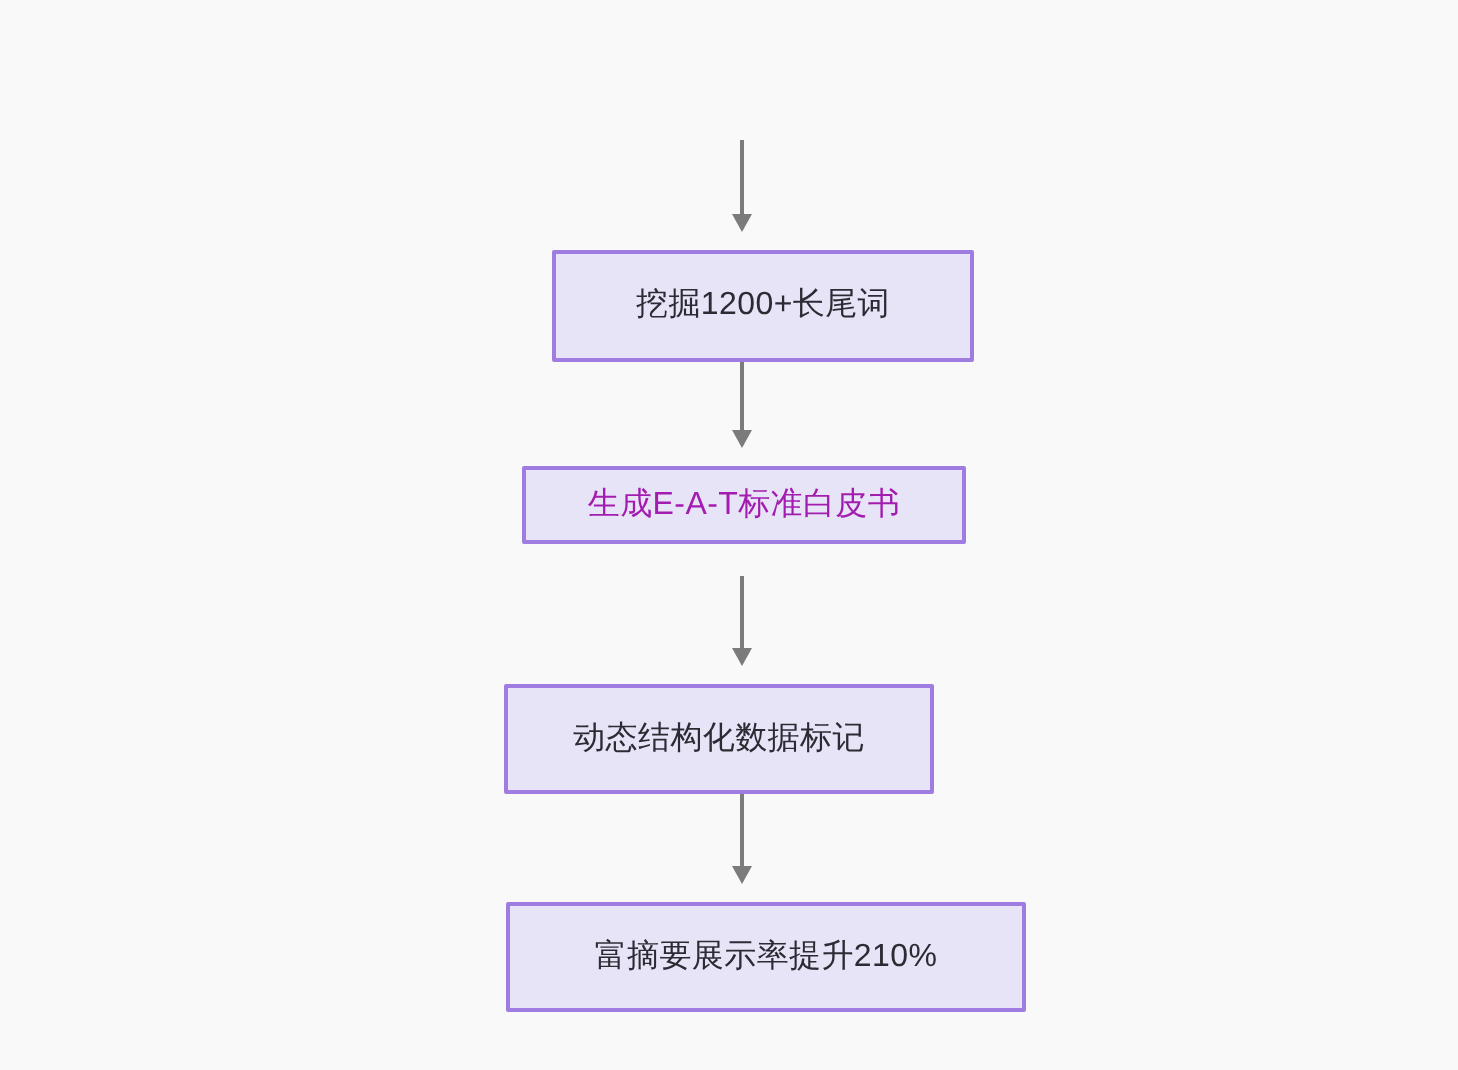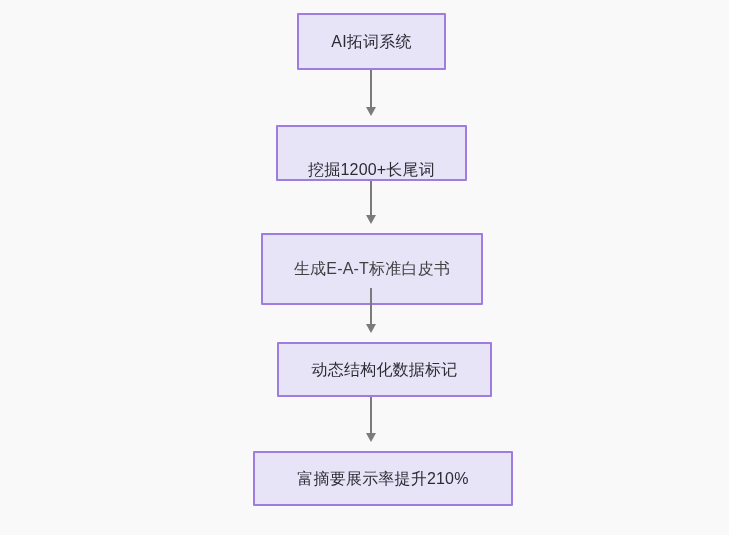--- a/index.html
+++ b/index.html
@@ -58,48 +58,45 @@
     border-left: 5px solid transparent;
     border-right: 5px solid transparent;
     border-top: 9px solid #6f6f6f;
   }
 </style>
 </head>
 <body style="background: rgb(249, 249, 250);">
 
 <div id="flowchart">
 
-  <div class="node" id="node-n1" style="left: 297px; top: 13px; width: 149px; height: 57px; background: rgb(232, 228, 248); border-color: rgb(159, 125, 224); color: rgb(43, 43, 51);">
-    <span class="node-label">AI拓词系统</span>
-  </div>
 
   <div class="edge" id="edge-e1" style="left: 371px; top: 70px;">
     <div class="edge-line" style="height: 38px; background: rgb(123, 123, 123);"></div>
     <div class="edge-head" style="top: 37px; border-top-color: rgb(123, 123, 123);"></div>
   </div>
 
-  <div class="node" id="node-n2" style="left: 276px; top: 125px; width: 191px; height: 56px; background: rgb(232, 228, 248); border-color: rgb(159, 125, 224); color: rgb(43, 43, 51); align-items: flex-end;">
+  <div class="node" id="node-n2" style="left: 276px; top: 125px; width: 211px; height: 56px; background: rgb(232, 228, 248); border-color: rgb(159, 125, 224); color: rgb(43, 43, 51);">
     <span class="node-label">挖掘1200+长尾词</span>
   </div>
 
   <div class="edge" id="edge-e2" style="left: 371px; top: 181px;">
     <div class="edge-line" style="height: 35px; background: rgb(123, 123, 123);"></div>
     <div class="edge-head" style="top: 34px; border-top-color: rgb(123, 123, 123);"></div>
   </div>
 
-  <div class="node" id="node-n3" style="left: 261px; top: 233px; width: 222px; height: 72px; background: rgb(232, 228, 248); border-color: rgb(159, 125, 224); color: #404040;">
+  <div class="node" id="node-n3" style="left: 261px; top: 233px; width: 222px; height: 39px; background: rgb(232, 228, 248); border-color: rgb(159, 125, 224); color: #a21caf;">
     <span class="node-label">生成E-A-T标准白皮书</span>
   </div>
 
   <div class="edge" id="edge-e3" style="left: 371px; top: 288px;">
     <div class="edge-line" style="height: 37px; background: rgb(123, 123, 123);"></div>
     <div class="edge-head" style="top: 36px; border-top-color: rgb(123, 123, 123);"></div>
   </div>
 
-  <div class="node" id="node-n4" style="left: 277px; top: 342px; width: 215px; height: 55px; background: rgb(232, 228, 248); border-color: rgb(159, 125, 224); color: rgb(43, 43, 51);">
+  <div class="node" id="node-n4" style="left: 252px; top: 342px; width: 215px; height: 55px; background: rgb(232, 228, 248); border-color: rgb(159, 125, 224); color: rgb(43, 43, 51);">
     <span class="node-label">动态结构化数据标记</span>
   </div>
 
   <div class="edge" id="edge-e4" style="left: 371px; top: 397px;">
     <div class="edge-line" style="height: 37px; background: rgb(123, 123, 123);"></div>
     <div class="edge-head" style="top: 36px; border-top-color: rgb(123, 123, 123);"></div>
   </div>
 
   <div class="node" id="node-n5" style="left: 253px; top: 451px; width: 260px; height: 55px; background: rgb(232, 228, 248); border-color: rgb(159, 125, 224); color: rgb(43, 43, 51);">
     <span class="node-label">富摘要展示率提升210%</span>

